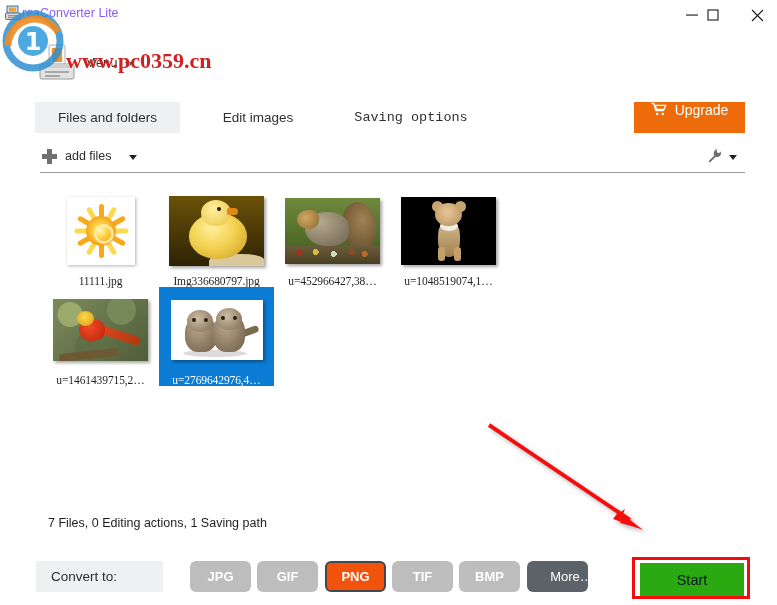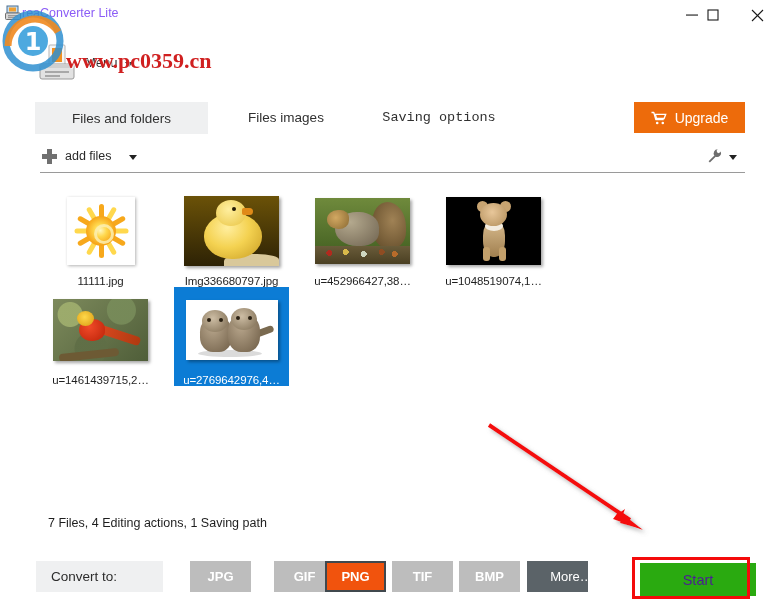--- a/index.html
+++ b/index.html
@@ -85,32 +85,32 @@
     align-items: center;
     justify-content: center;
     font-size: 13.5px;
     color: #303030;
     padding: 0 20px;
     white-space: nowrap;
   }
   .tab.active {
     background: #eff0f1;
   }
-  .tab-files { width: 141px; padding: 16px; align-items: center; }
+  .tab-files { width: 141px; padding: 2px; align-items: center; }
   .tab-edit  { width: 156px; padding: 0; }
   .tab-save  { width: 150px; padding: 0; font-family: Liberation Mono, monospace; }
 
   
   .upgrade-btn {
     position: absolute;
     left: 634px; top: 102px;
     width: 111px; height: 31px;
     background: #ed6b0b;
     display: flex;
-    align-items: center;
+    align-items: flex-start;
     justify-content: center;
     gap: 8px;
     color: #ffffff;
     font-size: 14px;
   }
   .cart-icon { width: 16px; height: 14px; display: block; }
 
   
   .addfiles {
     position: absolute;
@@ -152,21 +152,22 @@
   }
 
   
   .grid {
     position: absolute;
     left: 43px; top: 188px;
     width: 690px;
   }
   .grid-row {
     display: flex;
-    gap: 16px;
+    gap: 1px;
+    font-family: Liberation Serif, serif;
   }
   .thumb-cell {
     width: 115px;
     padding-top: 8px;
     display: flex;
     flex-direction: column;
     align-items: center;
   }
   .thumb-box {
     width: 99px;
@@ -400,37 +401,38 @@
     top: 561px;
     width: 61px; height: 31px;
     display: flex;
     align-items: center;
     justify-content: center;
     font-size: 13px;
     font-weight: bold;
     color: #ffffff;
     background: #bdbdbd;
     box-sizing: border-box;
+    border-radius: 6px;
   }
   .fmt-jpg { left: 190px; }
-  .fmt-gif { left: 274px; }
+  .fmt-gif { left: 257px; }
   .fmt-png { left: 325px; background: #f1530d; border: 2px solid #40484e; }
   .fmt-tif { left: 392px; }
   .fmt-bmp { left: 459px; }
   .fmt-more{ left: 527px; background: #5b6368; font-weight: normal; font-size: 13px; padding-left: 28px; }
 
   .start-btn {
     position: absolute;
     left: 640px; top: 563px;
-    width: 116px; height: 33px;
+    width: 104px; height: 33px;
     background: #2aaa10;
     display: flex;
     align-items: center;
     justify-content: center;
-    color: #4c1d95;
+    color: #0f172a;
     font-size: 14.5px;
   }
 
   
   .anno-box {
     position: absolute;
     left: 632px; top: 557px;
     width: 118px; height: 42px;
     border: 3px solid #f40b0b;
     box-sizing: border-box;
@@ -519,21 +521,21 @@
 <div class="menu-btn">
   <span>Menu</span>
   <span class="caret-down"></span>
 </div>
 
 <div class="tabs">
   <div class="tab tab-files active">
     <span>Files and folders</span>
   </div>
   <div class="tab tab-edit">
-    <span>Files images</span>
+    <span>Edit images</span>
   </div>
   <div class="tab tab-save">
     <span>Saving options</span>
   </div>
 </div>
 
 <div class="upgrade-btn">
   <svg class="cart-icon" viewBox="0 0 16 14">
     <path d="M0.5 1.5h2.3l2.1 7.2h7.8" fill="none" stroke="#ffffff" stroke-width="1.3" stroke-linejoin="round"></path>
     <path d="M4.3 3.3h10.4l-1.6 4.2H5.5z" fill="none" stroke="#ffffff" stroke-width="1.3"></path>
@@ -655,21 +657,21 @@
           <div class="ey" style="left:50px;top:16px"></div>
           <div class="ey" style="left:62px;top:16px"></div>
         </div>
       </div>
       <div class="thumb-label">u=2769642976,4…</div>
     </div>
 
   </div>
 </div>
 
-<div class="status">7 Files, 4 Editing actions, 1 Saving path</div>
+<div class="status">7 Files, 0 Editing actions, 1 Saving path</div>
 
 <div class="convert-label">
   <span>Convert to:</span>
 </div>
 
 <div class="fmt-btn fmt-jpg">
     <span>JPG</span>
   </div>
 <div class="fmt-btn fmt-gif">
     <span>GIF</span>

